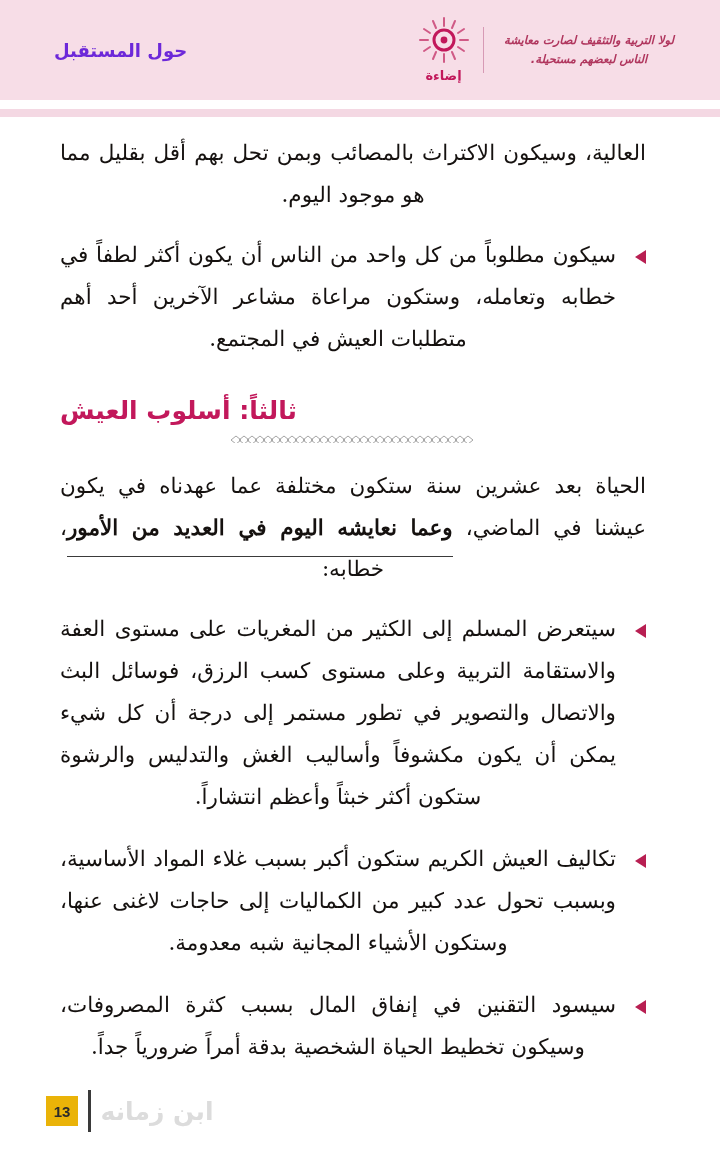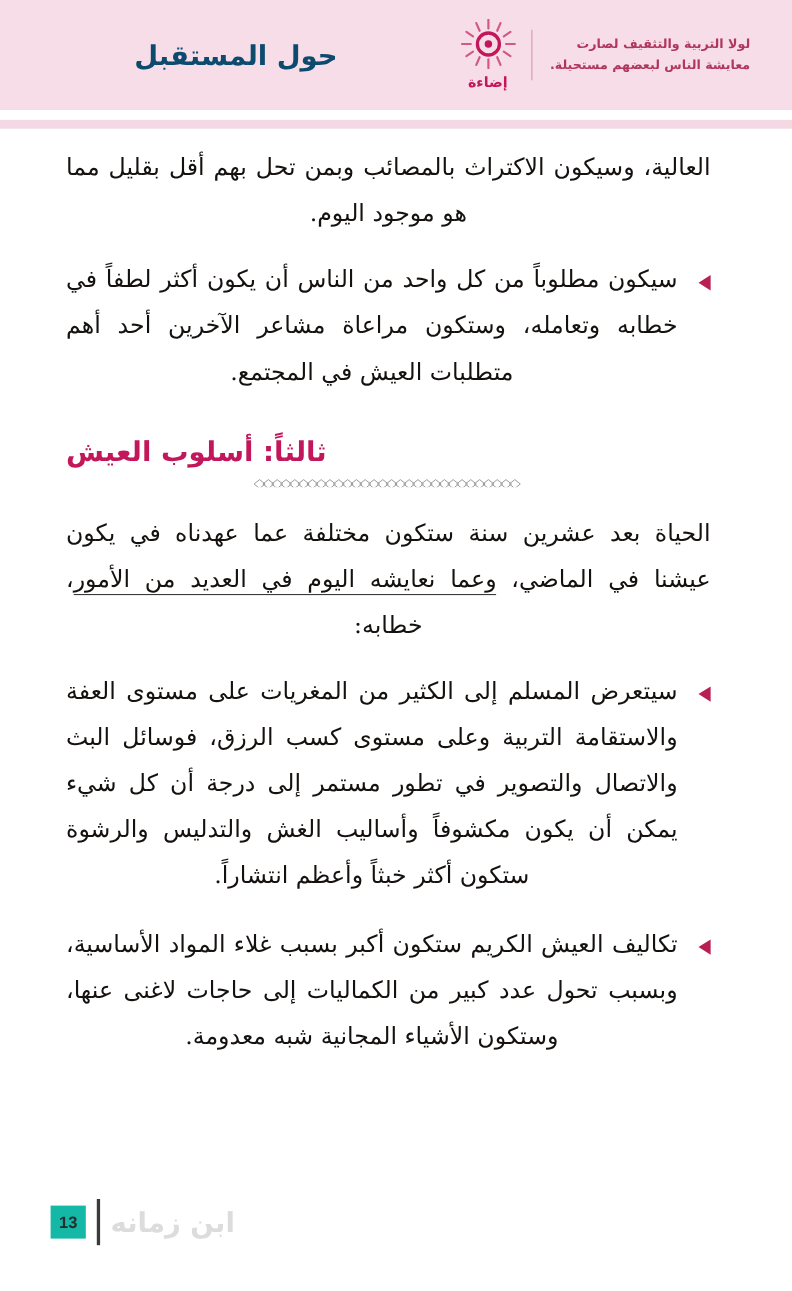--- a/index.html
+++ b/index.html
@@ -50,44 +50,45 @@
     width: 720px;
     height: 100px;
     display: flex;
     flex-direction: row-reverse;
     align-items: center;
     justify-content: space-between;
     padding: 0 26px 0 18px;
   }
 
   .chapter-title {
-    color: #0c4a6e;
-    font-size: 25px;
+    color: #6d28d9;
+    font-size: 18px;
     font-weight: bold;
     letter-spacing: 0px;
-    margin-left: 104px;
+    margin-left: 36px;
     white-space: nowrap;
   }
 
   .brand {
     display: flex;
     flex-direction: row-reverse;
     align-items: center;
     gap: 0px;
   }
 
   .brand-quote {
     color: #b0365e;
     font-size: 11.5px;
     line-height: 1.65;
-    text-align: right;
+    text-align: center;
     padding-right: 12px;
     padding-left: 12px;
     max-width: 210px;
     font-weight: bold;
+    font-style: italic;
   }
 
   .brand-divider {
     width: 1.5px;
     height: 46px;
     background: #d79ab5;
   }
 
   .brand-logo {
     width: 74px;
@@ -176,39 +177,39 @@
 
   .diamond-divider {
     width: 250px;
     height: 12px;
     margin: 6px auto 0;
     overflow: hidden;
   }
 
   
   .bold-underline {
-    font-weight: normal;
+    font-weight: bold;
     border-bottom: 1.6px solid #3a3a3a;
-    padding-bottom: 0;
+    padding-bottom: 16px;
   }
 
   
   .footer {
     position: absolute;
     bottom: 42px;
     right: 0;
     left: 0;
     direction: ltr;
     display: flex;
     align-items: center;
     padding-left: 46px;
   }
 
   .page-number {
-    background: #14b8a6;
+    background: #eab308;
     color: #2b2b2b;
     font-size: 15px;
     font-weight: bold;
     width: 32px;
     height: 30px;
     display: flex;
     align-items: center;
     justify-content: center;
     font-family: "Liberation Sans", sans-serif;
   }
@@ -332,20 +333,24 @@
     <div class="bullet-para">
       <span class="bullet-marker"></span>
       <span>سيتعرض المسلم إلى الكثير من المغريات على مستوى العفة والاستقامة التربية وعلى مستوى كسب الرزق، فوسائل البث والاتصال والتصوير في تطور مستمر إلى درجة أن كل شيء يمكن أن يكون مكشوفاً وأساليب الغش والتدليس والرشوة ستكون أكثر خبثاً وأعظم انتشاراً.</span>
     </div>
 
     <div class="bullet-para">
       <span class="bullet-marker"></span>
       <span>تكاليف العيش الكريم ستكون أكبر بسبب غلاء المواد الأساسية، وبسبب تحول عدد كبير من الكماليات إلى حاجات لاغنى عنها، وستكون الأشياء المجانية شبه معدومة.</span>
     </div>
 
+    <div class="bullet-para">
+      <span class="bullet-marker"></span>
+      <span>سيسود التقنين في إنفاق المال بسبب كثرة المصروفات، وسيكون تخطيط الحياة الشخصية بدقة أمراً ضرورياً جداً.</span>
+    </div>
 
   </div>
 
   <div class="footer">
     <div class="page-number">13</div>
     <div class="footer-divider"></div>
     <div class="book-title">ابن زمانه</div>
   </div>
 
 </div>

